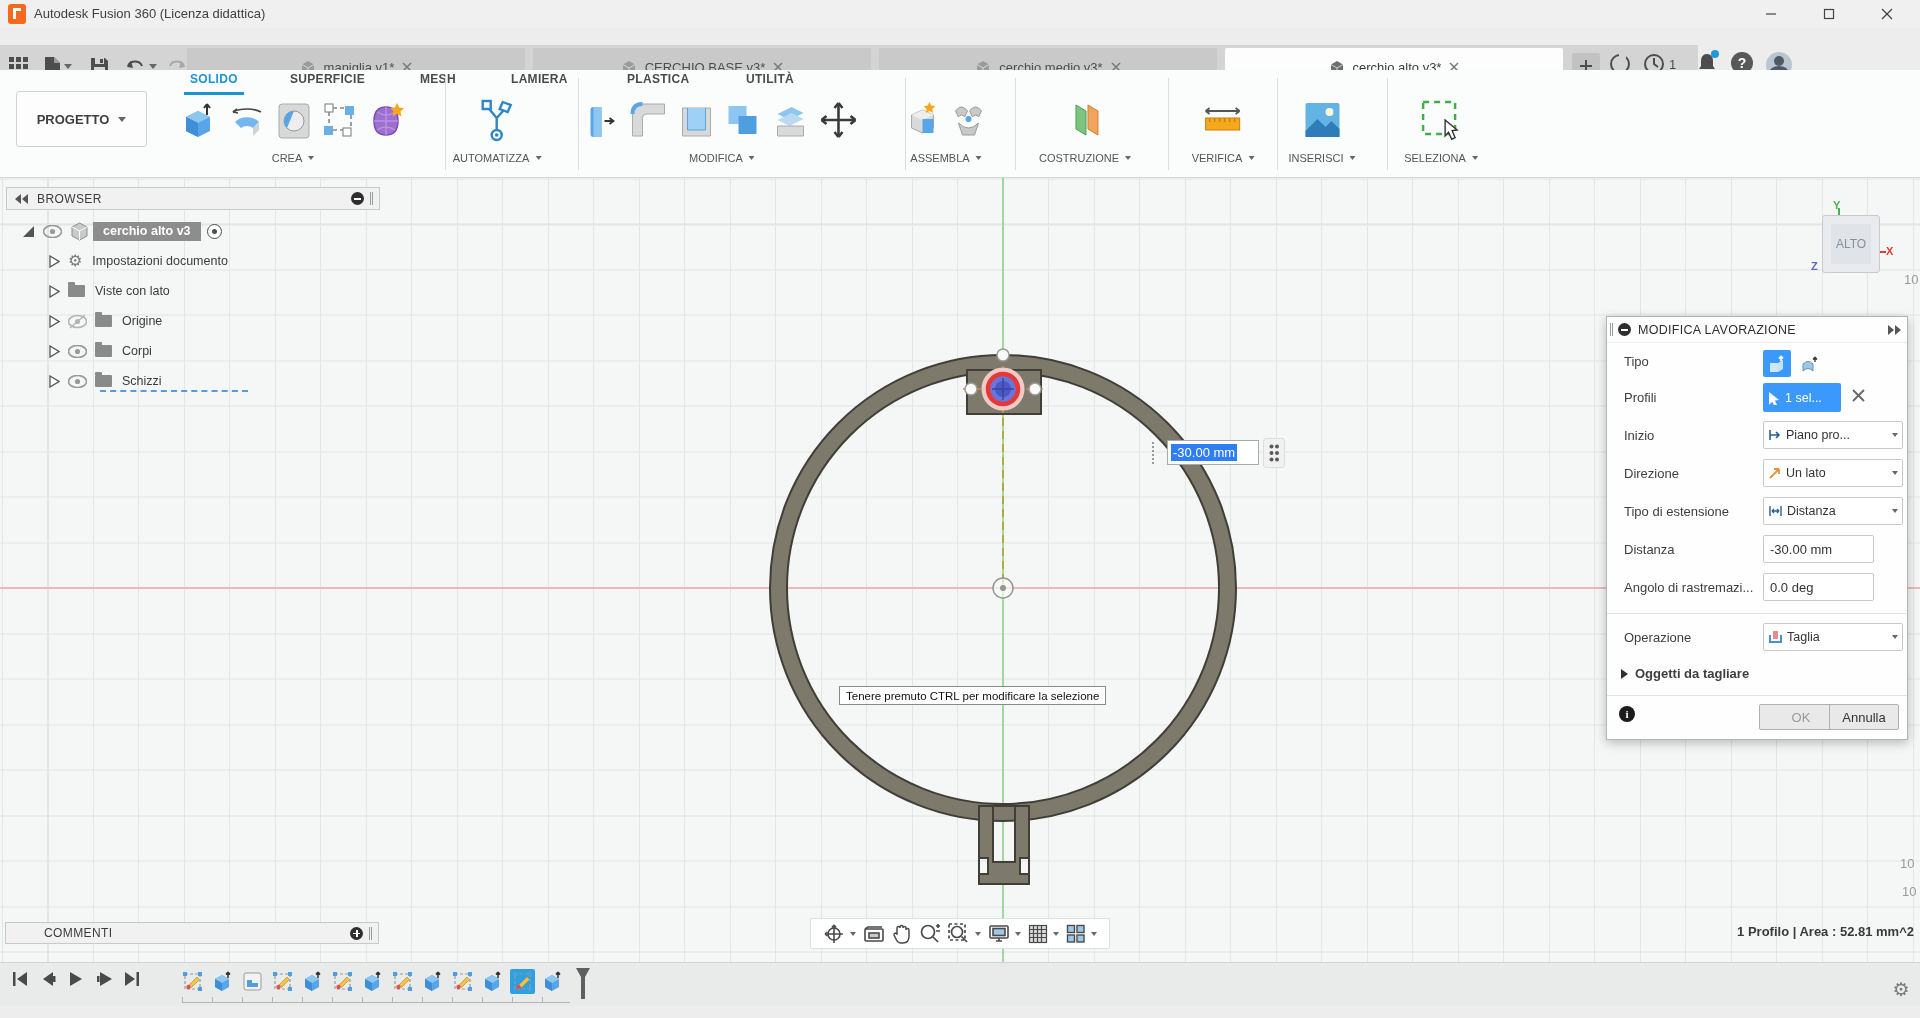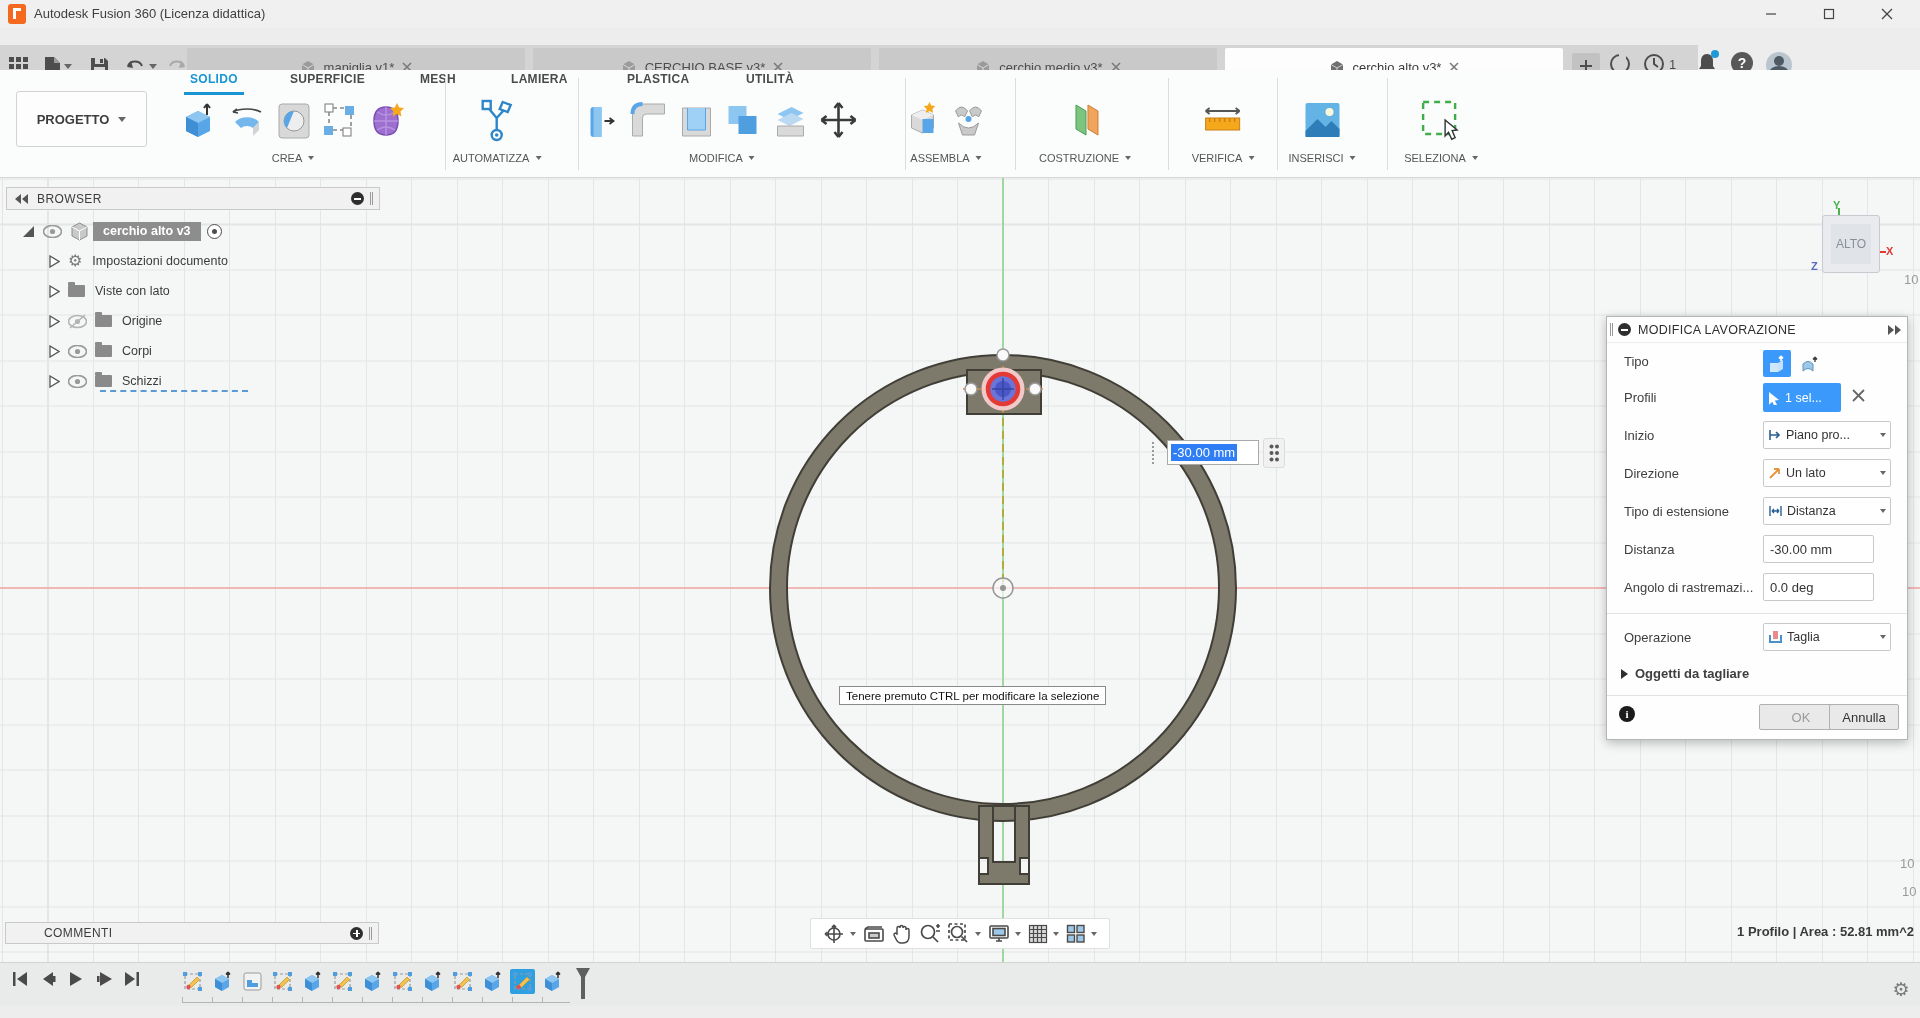--- a/index.html
+++ b/index.html
@@ -82,21 +82,21 @@
 
   
   #canvas-tooltip { position:absolute; left:839px; top:686px; height:19px; background:#fff; border:1px solid #8a8a8a; font-size:11.5px; color:#111; display:flex; align-items:center; padding:0 6px; white-space:nowrap; }
 
   
   #dialog { position:absolute; left:1606px; top:316px; width:302px; height:424px; background:#fefefe; border:1px solid #b5b5b5; box-shadow:0 3px 10px rgba(0,0,0,.25); font-size:13px; color:#3e3e3e; }
   #dialog-header { position:absolute; left:0; top:0; right:0; height:26px; display:flex; align-items:center; border-bottom:1px solid #ededed; }
   #dialog-title { font-size:12.5px; color:#2e2e2e; letter-spacing:.3px; margin-left:7px; }
   .dlg-label { position:absolute; left:17px; }
   .dlg-ctl { position:absolute; left:156px; height:28px; background:#fff; border:1px solid #c9c9c9; border-radius:2px; display:flex; align-items:center; font-size:12.5px; color:#333; }
-  .dd { width:128px; padding:0 4px; }
+  .dd { width:140px; padding:0 4px; }
   .dd .caret { margin-left:auto; }
   .dlg-input { width:111px; padding-left:6px; font-size:13px; }
   .tipo-btn { width:28px; height:27px; border-radius:2px; display:flex; align-items:center; justify-content:center; }
   .tipo-btn.sel { background:#3b99fc; }
   #profili-btn { position:absolute; left:156px; top:66px; width:78px; height:29px; background:#3b99fc; border-radius:2px; color:#fff; font-size:12.5px; display:flex; align-items:center; gap:5px; padding-left:5px; }
   .divider-h { position:absolute; left:0; right:0; border-top:1px solid #e2e2e2; }
   .dlg-btn { position:absolute; height:26px; background:#e9e9e9; border:1px solid #b0b0b0; border-radius:2px; display:flex; align-items:center; justify-content:center; font-size:13px; }
   .info-ic { position:absolute; left:12px; top:389px; width:16px; height:16px; background:#1b1b1b; border-radius:50%; color:#fff; font-size:11px; font-weight:bold; display:flex; align-items:center; justify-content:center; font-family:"Liberation Serif", serif; }
   .tri-right { width:0; height:0; border-top:5px solid transparent; border-bottom:5px solid transparent; border-left:7px solid #2e2e2e; display:inline-block; }
 

